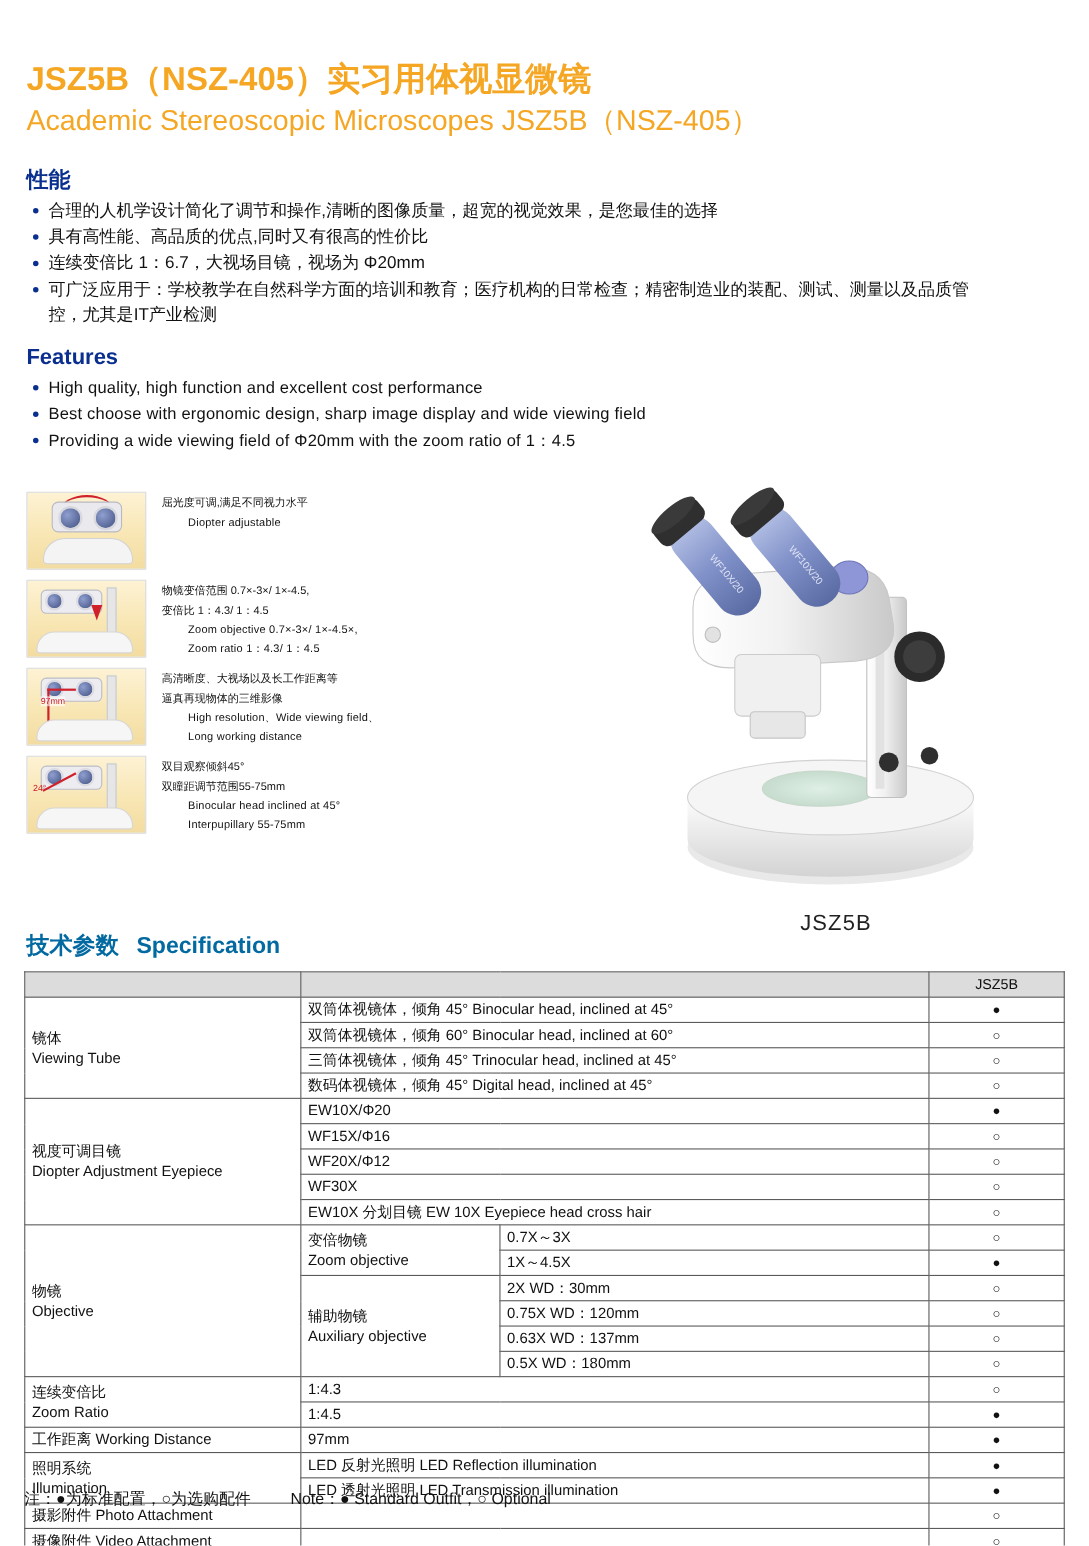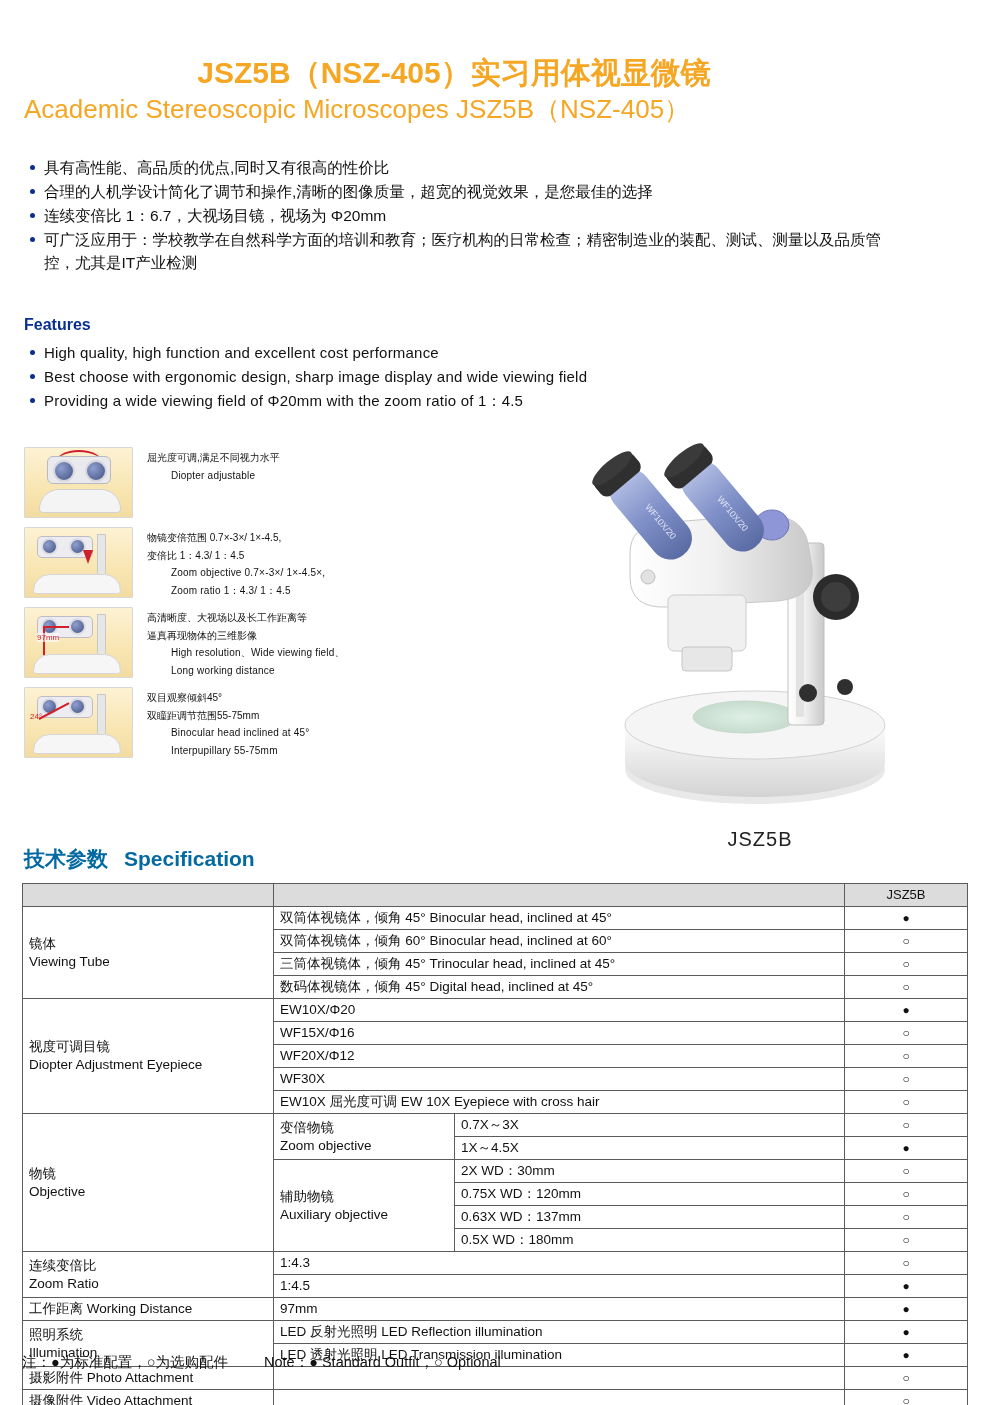--- a/index.html
+++ b/index.html
@@ -29,40 +29,39 @@
     top: 55px;
     width: 860px;
   }
   .title-cn {
     font-size: 30px;
     font-weight: bold;
     color: #f5a623;
     letter-spacing: 0px;
     line-height: 36px;
     white-space: nowrap;
-    text-align: center;
   }
   .title-en {
     font-size: 26px;
     font-weight: normal;
     color: #f5a623;
     line-height: 32px;
     margin-top: 2px;
     white-space: nowrap;
   }
   
   .sec-head {
     color: #0a2f8f;
     font-weight: bold;
     font-size: 20px;
     line-height: 24px;
   }
   .sec-head.en {
     color: #0a2f8f;
-    font-size: 16px;
+    font-size: 20px;
   }
   
   ul.blist {
     list-style: none;
     margin: 4px 0 0 0;
     padding: 0;
   }
   ul.blist li {
     position: relative;
     padding-left: 20px;
@@ -317,23 +316,24 @@
 <body>
 
 <div class="page">
 
   <div class="title-block">
     <div class="title-cn">JSZ5B（NSZ-405）实习用体视显微镜</div>
     <div class="title-en">Academic Stereoscopic Microscopes JSZ5B（NSZ-405）</div>
   </div>
 
   <div class="perf-block">
+    <div class="sec-head">性能</div>
     <ul class="blist">
+      <li>合理的人机学设计简化了调节和操作,清晰的图像质量，超宽的视觉效果，是您最佳的选择</li>
       <li>具有高性能、高品质的优点,同时又有很高的性价比</li>
-      <li>合理的人机学设计简化了调节和操作,清晰的图像质量，超宽的视觉效果，是您最佳的选择</li>
       <li>连续变倍比 1：6.7，大视场目镜，视场为 Φ20mm</li>
       <li>可广泛应用于：学校教学在自然科学方面的培训和教育；医疗机构的日常检查；精密制造业的装配、测试、测量以及品质管控，尤其是IT产业检测</li>
     </ul>
   </div>
 
   <div class="feat-block">
     <div class="sec-head en">Features</div>
     <ul class="blist en">
       <li>High quality, high function and excellent cost performance</li>
       <li>Best choose with ergonomic design, sharp image display and wide viewing field</li>
@@ -520,21 +520,21 @@
       </tr>
       <tr>
         <td colspan="2">WF20X/Φ12</td>
         <td class="mark dot-open"></td>
       </tr>
       <tr>
         <td colspan="2">WF30X</td>
         <td class="mark dot-open"></td>
       </tr>
       <tr>
-        <td colspan="2">EW10X 屈光度可调    EW 10X Eyepiece with cross hair</td>
+        <td colspan="2">EW10X 分划目镜    EW 10X Eyepiece head cross hair</td>
         <td class="mark dot-open"></td>
       </tr>
 
       <tr>
         <td class="cat two-line" rowspan="6">
           <div>物镜</div>
           <div>Objective</div>
         </td>
         <td class="subcol two-line" rowspan="2">
           <div>变倍物镜</div>

